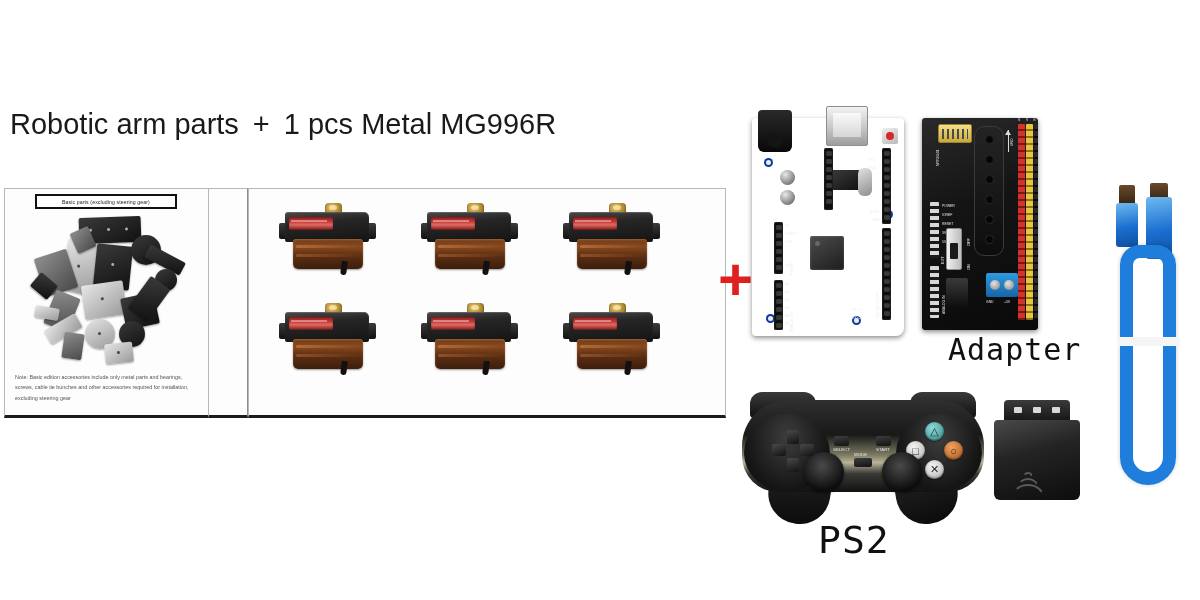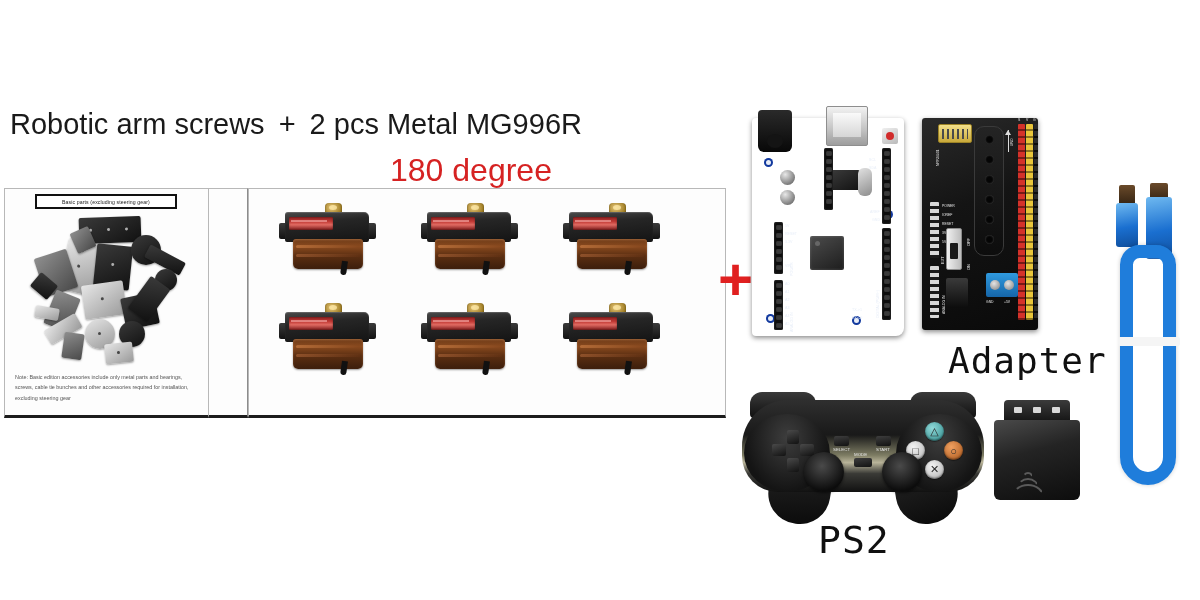--- a/index.html
+++ b/index.html
@@ -14,21 +14,21 @@
   
   .mono-title {
     position: absolute;
     font-family: "DejaVu Sans Mono", monospace;
     color: #101010;
     white-space: nowrap;
     letter-spacing: 1px;
   }
   #title-arduino { left: 697px; top: 26px; font-size: 40px; }
   #label-new-adapter { left: 930px; top: 95px; font-size: 21px; letter-spacing: 0.5px; }
-  #label-adapter { left: 948px; top: 340px; font-size: 36px; }
+  #label-adapter { left: 948px; top: 332px; font-size: 30px; }
   #label-ps2 { left: 818px; top: 518px; font-size: 38px; }
 
   #heading-left {
     position: absolute; left: 10px; top: 108px;
     font-size: 29px; color: #1a1a1a; white-space: nowrap;
   }
   #heading-left .plus-sep { padding: 0 14px; }
   #heading-degree {
     position: absolute; left: 390px; top: 152px;
     font-size: 32px; color: #d62222; white-space: nowrap;
@@ -423,23 +423,22 @@
     background: #f5f5f5; border-radius: 2px;
   }
 </style>
 </head>
 <body>
 
 <div id="stage">
 
 
   <div id="heading-left">
-    <span>Robotic arm screws</span><span class="plus-sep">+</span><span>2 pcs Metal MG996R</span>
+    <span>Robotic arm parts</span><span class="plus-sep">+</span><span>1 pcs Metal MG996R</span>
   </div>
-  <div id="heading-degree">180 degree</div>
 
   <div class="panel" id="panel-frame">
     <div class="basic-parts-box">
       <span>Basic parts (excluding steering gear)</span>
     </div>
 
     <div class="heap">
       <div class="mp dark" style="left:52px;  top:6px;   width:62px; height:26px; transform:rotate(-2deg);">
         <div class="hole" style="left:10px; top:11px;"></div>
         <div class="hole" style="left:28px; top:11px;"></div>

